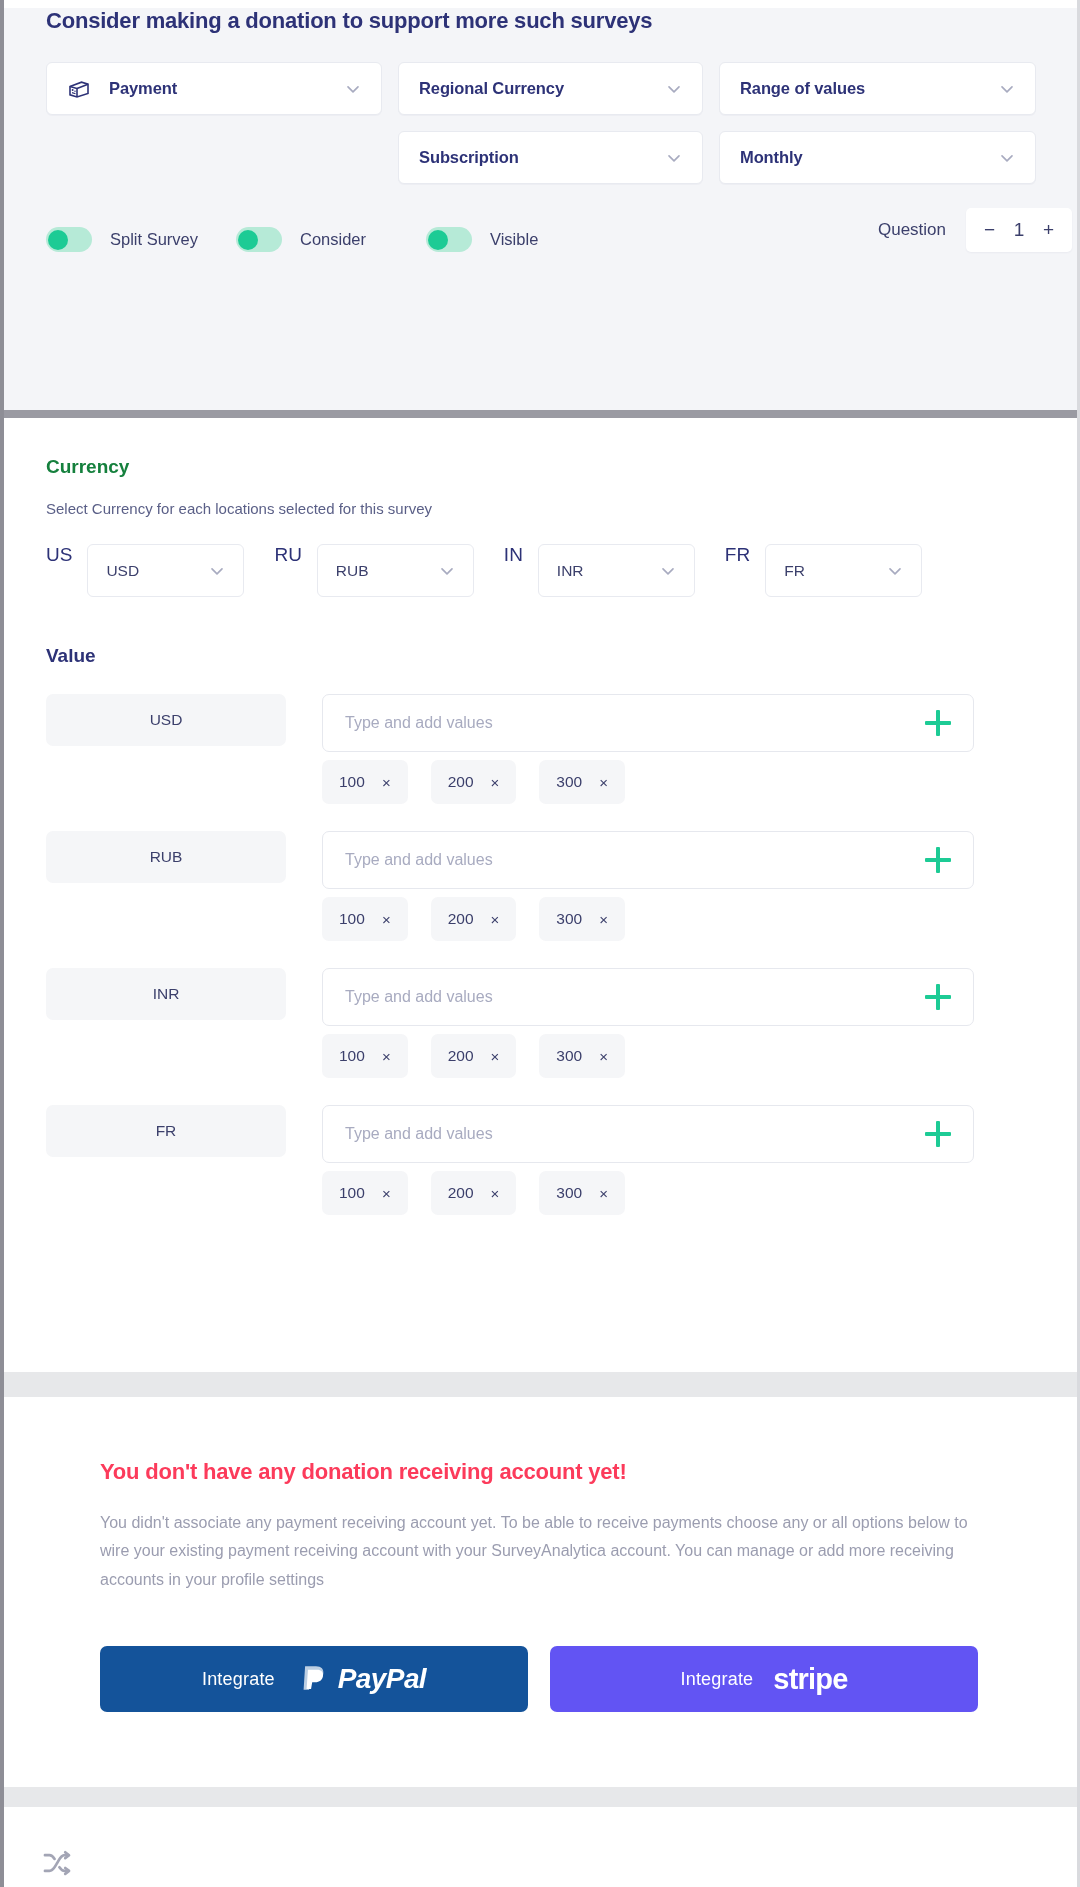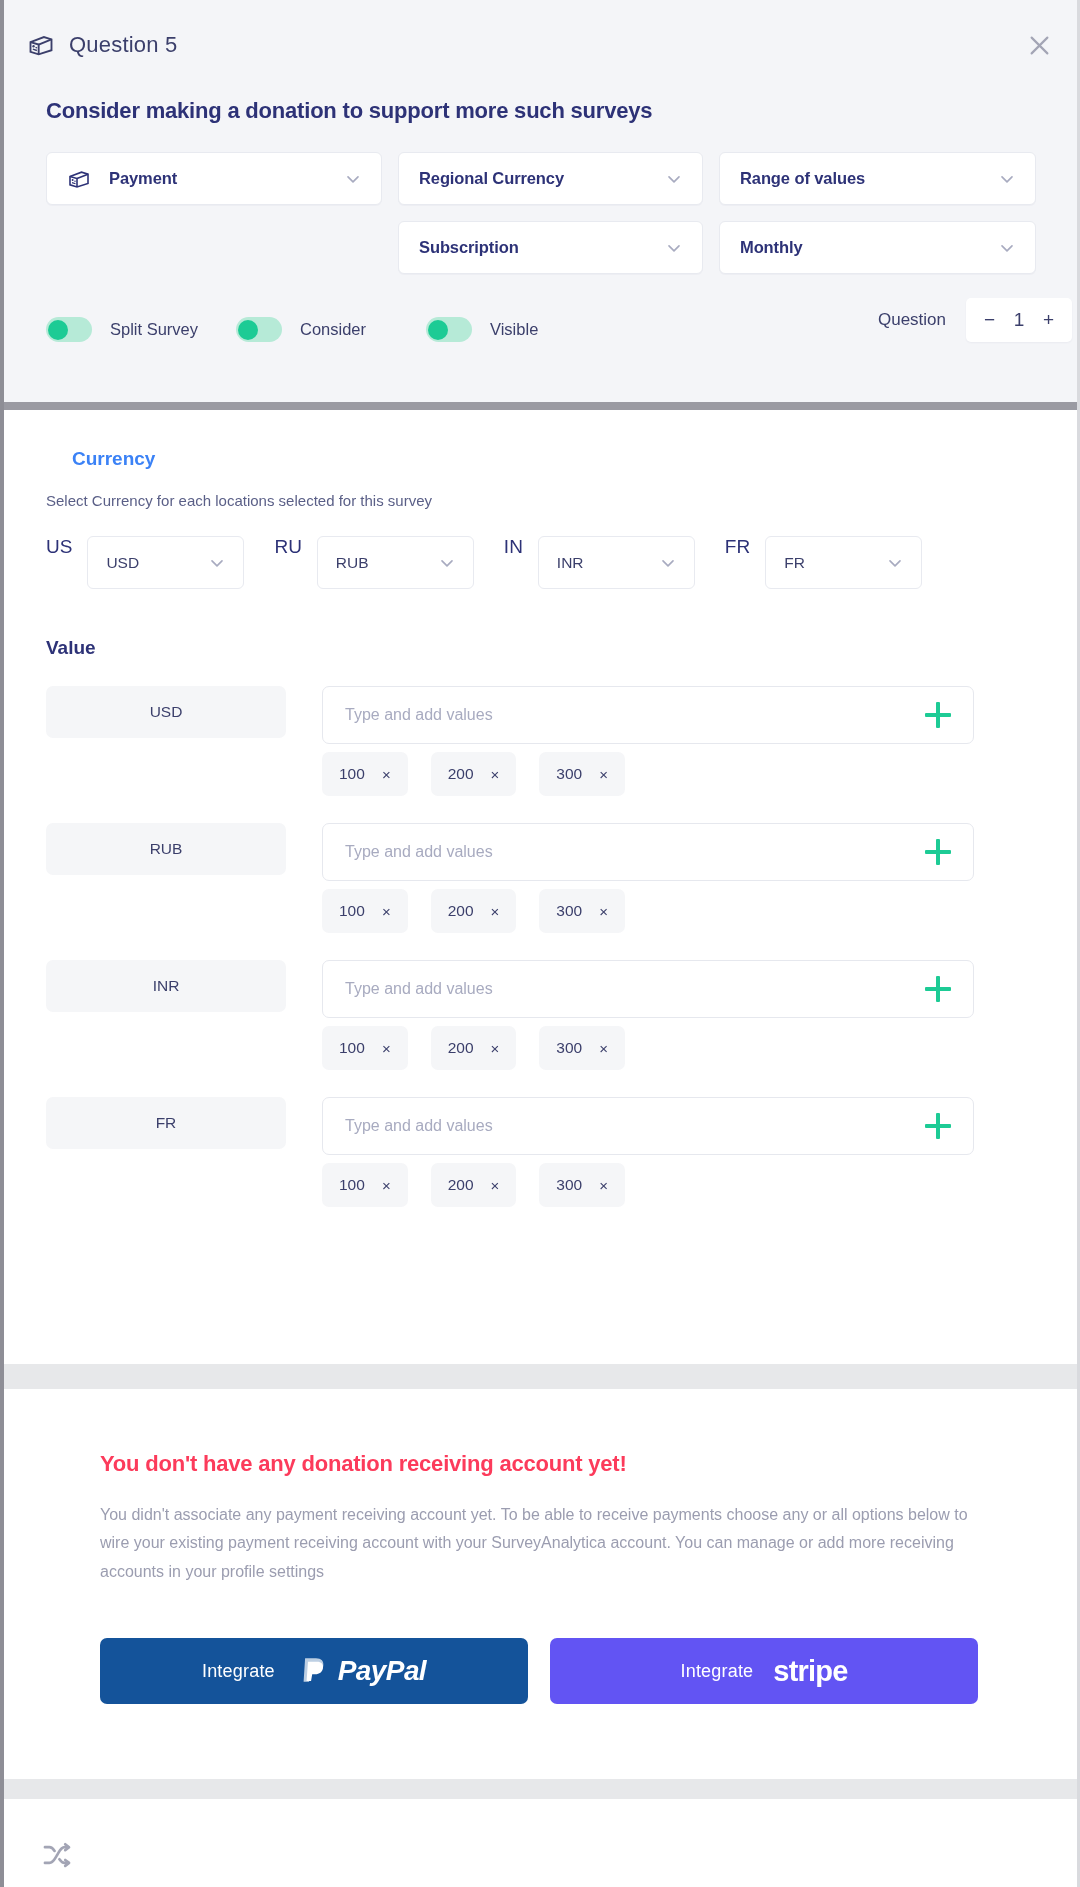--- a/index.html
+++ b/index.html
@@ -170,22 +170,22 @@
   
   .body-panel {
     background: #ffffff;
     padding: 0 0 0 0;
     height: 954px;
     position: relative;
   }
   .sec-title {
     font-size: 19px;
     font-weight: bold;
-    color: #3b82f6;
-    padding-left: 72px;
+    color: #15803d;
+    padding-left: 46px;
     padding-top: 38px;
   }
   .sec-sub {
     font-size: 15px;
     color: #5a5f87;
     padding-left: 46px;
     padding-top: 22px;
   }
 
   .cur-row {
@@ -353,36 +353,20 @@
 </style>
 </head>
 <body>
 
 <div class="app">
   <div class="left-rail"></div>
   <div class="right-rail"></div>
 
   <div class="header-panel">
 
-    <div class="header-row">
-      <svg class="q-icon" viewBox="0 0 24 24" fill="none" stroke="#3b3f6b" stroke-width="1.6">
-        <path d="M3 9.5 L14.5 5.2 L21 7.2 L21 16.5 L10 20 L3 17.8 Z"></path>
-        <path d="M3 9.5 L10 11.6 L10 20"></path>
-        <path d="M10 11.6 L21 7.2"></path>
-        <circle cx="5.6" cy="13.1" r="1" fill="#3b3f6b" stroke="none"></circle>
-        <path d="M7.3 14 L8.6 14.4" stroke-width="1.2"></path>
-        <path d="M5 15.6 L8.5 16.7" stroke-width="1.2"></path>
-      </svg>
-      <div class="q-title">Question 5</div>
-      <div class="close-btn">
-        <svg width="27" height="27" viewBox="0 0 24 24">
-          <path d="M5 5 L19 19 M19 5 L5 19" stroke="#a3a5b5" stroke-width="1.9" stroke-linecap="round"></path>
-        </svg>
-      </div>
-    </div>
 
     <div class="q-question">Consider making a donation to support more such surveys</div>
 
     <div class="sel-rows">
       <div class="sel-row">
         <div class="select w1">
           <svg class="pay-ico" viewBox="0 0 24 24" fill="none" stroke="#2d3277" stroke-width="1.6">
             <path d="M3 9.5 L14.5 5.2 L21 7.2 L21 16.5 L10 20 L3 17.8 Z"></path>
             <path d="M3 9.5 L10 11.6 L10 20"></path>
             <path d="M10 11.6 L21 7.2"></path>

